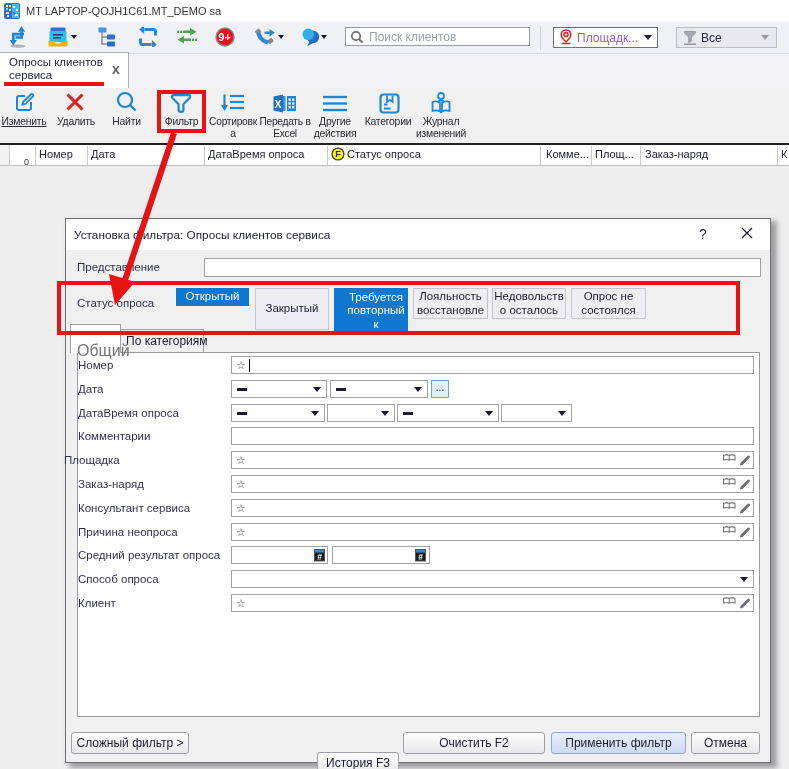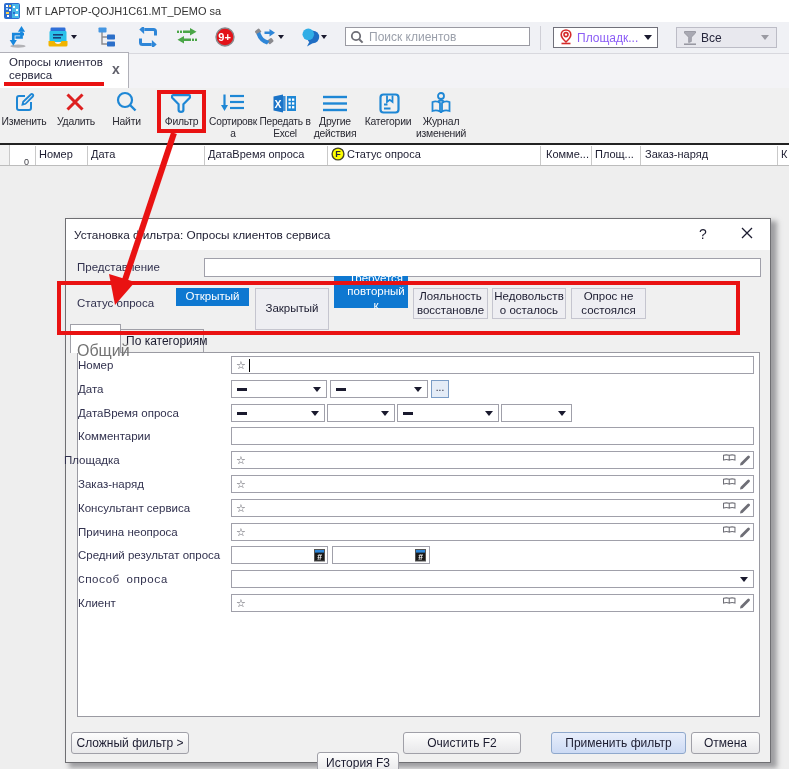--- a/index.html
+++ b/index.html
@@ -213,21 +213,21 @@
   <line x1="5" y1="11.5" x2="8.5" y2="11.5" stroke="#1e87d5" stroke-width="2"></line>
   <line x1="5" y1="15.5" x2="11.5" y2="15.5" stroke="#1e87d5" stroke-width="2"></line>
 </svg>
 
 <svg class="abs" style="left:431px;top:92px" width="20" height="22" viewBox="0 0 20 22">
   <circle cx="10" cy="4" r="3" fill="none" stroke="#1e87d5" stroke-width="1.8"></circle>
   <path d="M7 9.5 Q10 7.5 13 9.5" fill="none" stroke="#1e87d5" stroke-width="1.8"></path>
   <path d="M1.5 10 Q5.5 8.5 9 11 L9 19.5 Q5.5 17.5 1.5 19 Z M18.5 10 Q14.5 8.5 11 11 L11 19.5 Q14.5 17.5 18.5 19 Z" fill="none" stroke="#1e87d5" stroke-width="1.8"></path>
   <path d="M9 20 L11 20" stroke="#1e87d5" stroke-width="1.8"></path>
 </svg>
-<div class="cap" style="left:0px;top:116px;width:48px;">Изменить</div>
+<div class="cap" style="left:0px;top:116px;width:48px;text-decoration:underline;">Изменить</div>
 <div class="cap" style="left:52px;top:116px;width:48px;">Удалить</div>
 <div class="cap" style="left:104px;top:116px;width:45px;">Найти</div>
 <div class="cap" style="left:159px;top:116px;width:45px;">Фильтр</div>
 <div class="cap" style="left:207px;top:116px;width:52px;font-size:10.2px;">Сортировк<br>а</div>
 <div class="cap" style="left:259px;top:116px;width:52px;font-size:10.2px;">Передать в<br>Excel</div>
 <div class="cap" style="left:310px;top:116px;width:50px;">Другие<br>действия</div>
 <div class="cap" style="left:360px;top:116px;width:56px;">Категории</div>
 <div class="cap" style="left:413px;top:116px;width:56px;">Журнал<br>изменений</div>
 
 <div class="abs" style="left:157px;top:90px;width:49px;height:43px;border:4px solid #e91212;box-sizing:border-box;z-index:50;"></div>
@@ -264,21 +264,21 @@
 <svg class="abs" style="left:741px;top:227px" width="12" height="12" viewBox="0 0 12 12">
   <path d="M1 1 L11 11 M11 1 L1 11" stroke="#1c1c30" stroke-width="1.3"></path>
 </svg>
 
 <div class="lbl" style="left:77px;top:261px;">Представление</div>
 <div class="inp" style="left:204px;top:258px;width:557px;height:19px;"></div>
 
 <div class="lbl" style="left:77px;top:297px;">Статус опроса</div>
 <div class="sbtn on" style="left:176px;top:288px;width:73px;height:18px;">Открытый</div>
 <div class="sbtn off" style="left:255px;top:288px;width:74px;height:42px;">Закрытый</div>
-<div class="sbtn on" style="left:334px;top:276px;width:74px;height:32px;padding-left:10px;">Требуется<br>повторный к</div>
+<div class="sbtn on" style="left:334px;top:288px;width:74px;height:46px;padding-left:10px;">Требуется<br>повторный к</div>
 <div class="sbtn off" style="left:413px;top:288px;width:75px;height:31px;">Лояльность<br>восстановле</div>
 <div class="sbtn off" style="left:492px;top:288px;width:74px;height:31px;">Недовольств<br>о осталось</div>
 <div class="sbtn off" style="left:571px;top:288px;width:75px;height:31px;">Опрос не<br>состоялся</div>
 
 <div class="abs" style="left:57px;top:281px;width:683px;height:54px;border:4px solid #e91212;box-sizing:border-box;z-index:50;"></div>
 
 <div class="abs" style="left:120px;top:329px;width:84px;height:23px;background:#f0f0f0;border:1px solid #a0a0a8;border-bottom:none;box-sizing:border-box;"></div>
 <div class="abs" style="left:126px;top:334px;font-size:12px;color:#1c1c30;">По категориям</div>
 <div class="abs" style="left:70px;top:324px;width:51px;height:29px;background:#fff;border:1px solid #a0a0a8;border-bottom:none;box-sizing:border-box;z-index:5;"></div>
 <div class="abs" style="left:77px;top:342px;font-size:16px;color:#737373;z-index:6;">Общий</div>
@@ -358,35 +358,35 @@
     <svg style="position:absolute;left:82px;top:2px" width="12" height="13">
       <use href="#calcicon"></use>
     </svg>
   </div>
 <div class="inp" style="left:332px;top:546px;width:98px;height:18px;">
     <svg style="position:absolute;left:82px;top:2px" width="12" height="13">
       <use href="#calcicon"></use>
     </svg>
   </div>
 
-<div class="lbl" style="left:78px;top:573px;font-family:Liberation Mono, monospace;">Способ опроса</div>
+<div class="lbl" style="left:78px;top:573px;">Способ опроса</div>
 <div class="inp" style="left:231px;top:570px;width:523px;height:18px;">
     <span class="combo-arrow"></span>
   </div>
 
 <div class="lbl" style="left:78px;top:597px;">Клиент</div>
 <div class="inp" style="left:231px;top:594px;width:523px;height:18px;">
     <span class="star">☆</span>
     <svg style="position:absolute;left:491px;top:2px" width="29" height="14">
       <use href="#bookpencil"></use>
     </svg>
   </div>
 
 <div class="btn" style="left:71px;top:732px;width:118px;height:22px;">Сложный фильтр &gt;</div>
 <div class="btn" style="left:317px;top:732px;width:82px;height:22px;margin-top:20px;">История F3</div>
-<div class="btn" style="left:403px;top:732px;width:118px;height:22px;">Очистить F2</div>
+<div class="btn" style="left:403px;top:732px;width:142px;height:22px;">Очистить F2</div>
 <div class="btn" style="left:551px;top:732px;width:135px;height:22px;background:linear-gradient(#e8eefb,#ccdaf4);border-color:#8fa8cc;">Применить фильтр</div>
 <div class="btn" style="left:691px;top:732px;width:69px;height:22px;">Отмена</div>
 
 <svg class="abs" style="left:95px;top:130px;z-index:60;" width="100" height="180" viewBox="0 0 100 180">
   <line x1="79" y1="3" x2="30" y2="150" stroke="#e91212" stroke-width="6"></line>
   <path d="M20 175 L14 144 L40 152 Z" fill="#e91212"></path>
 </svg>
 
 </body></html>

